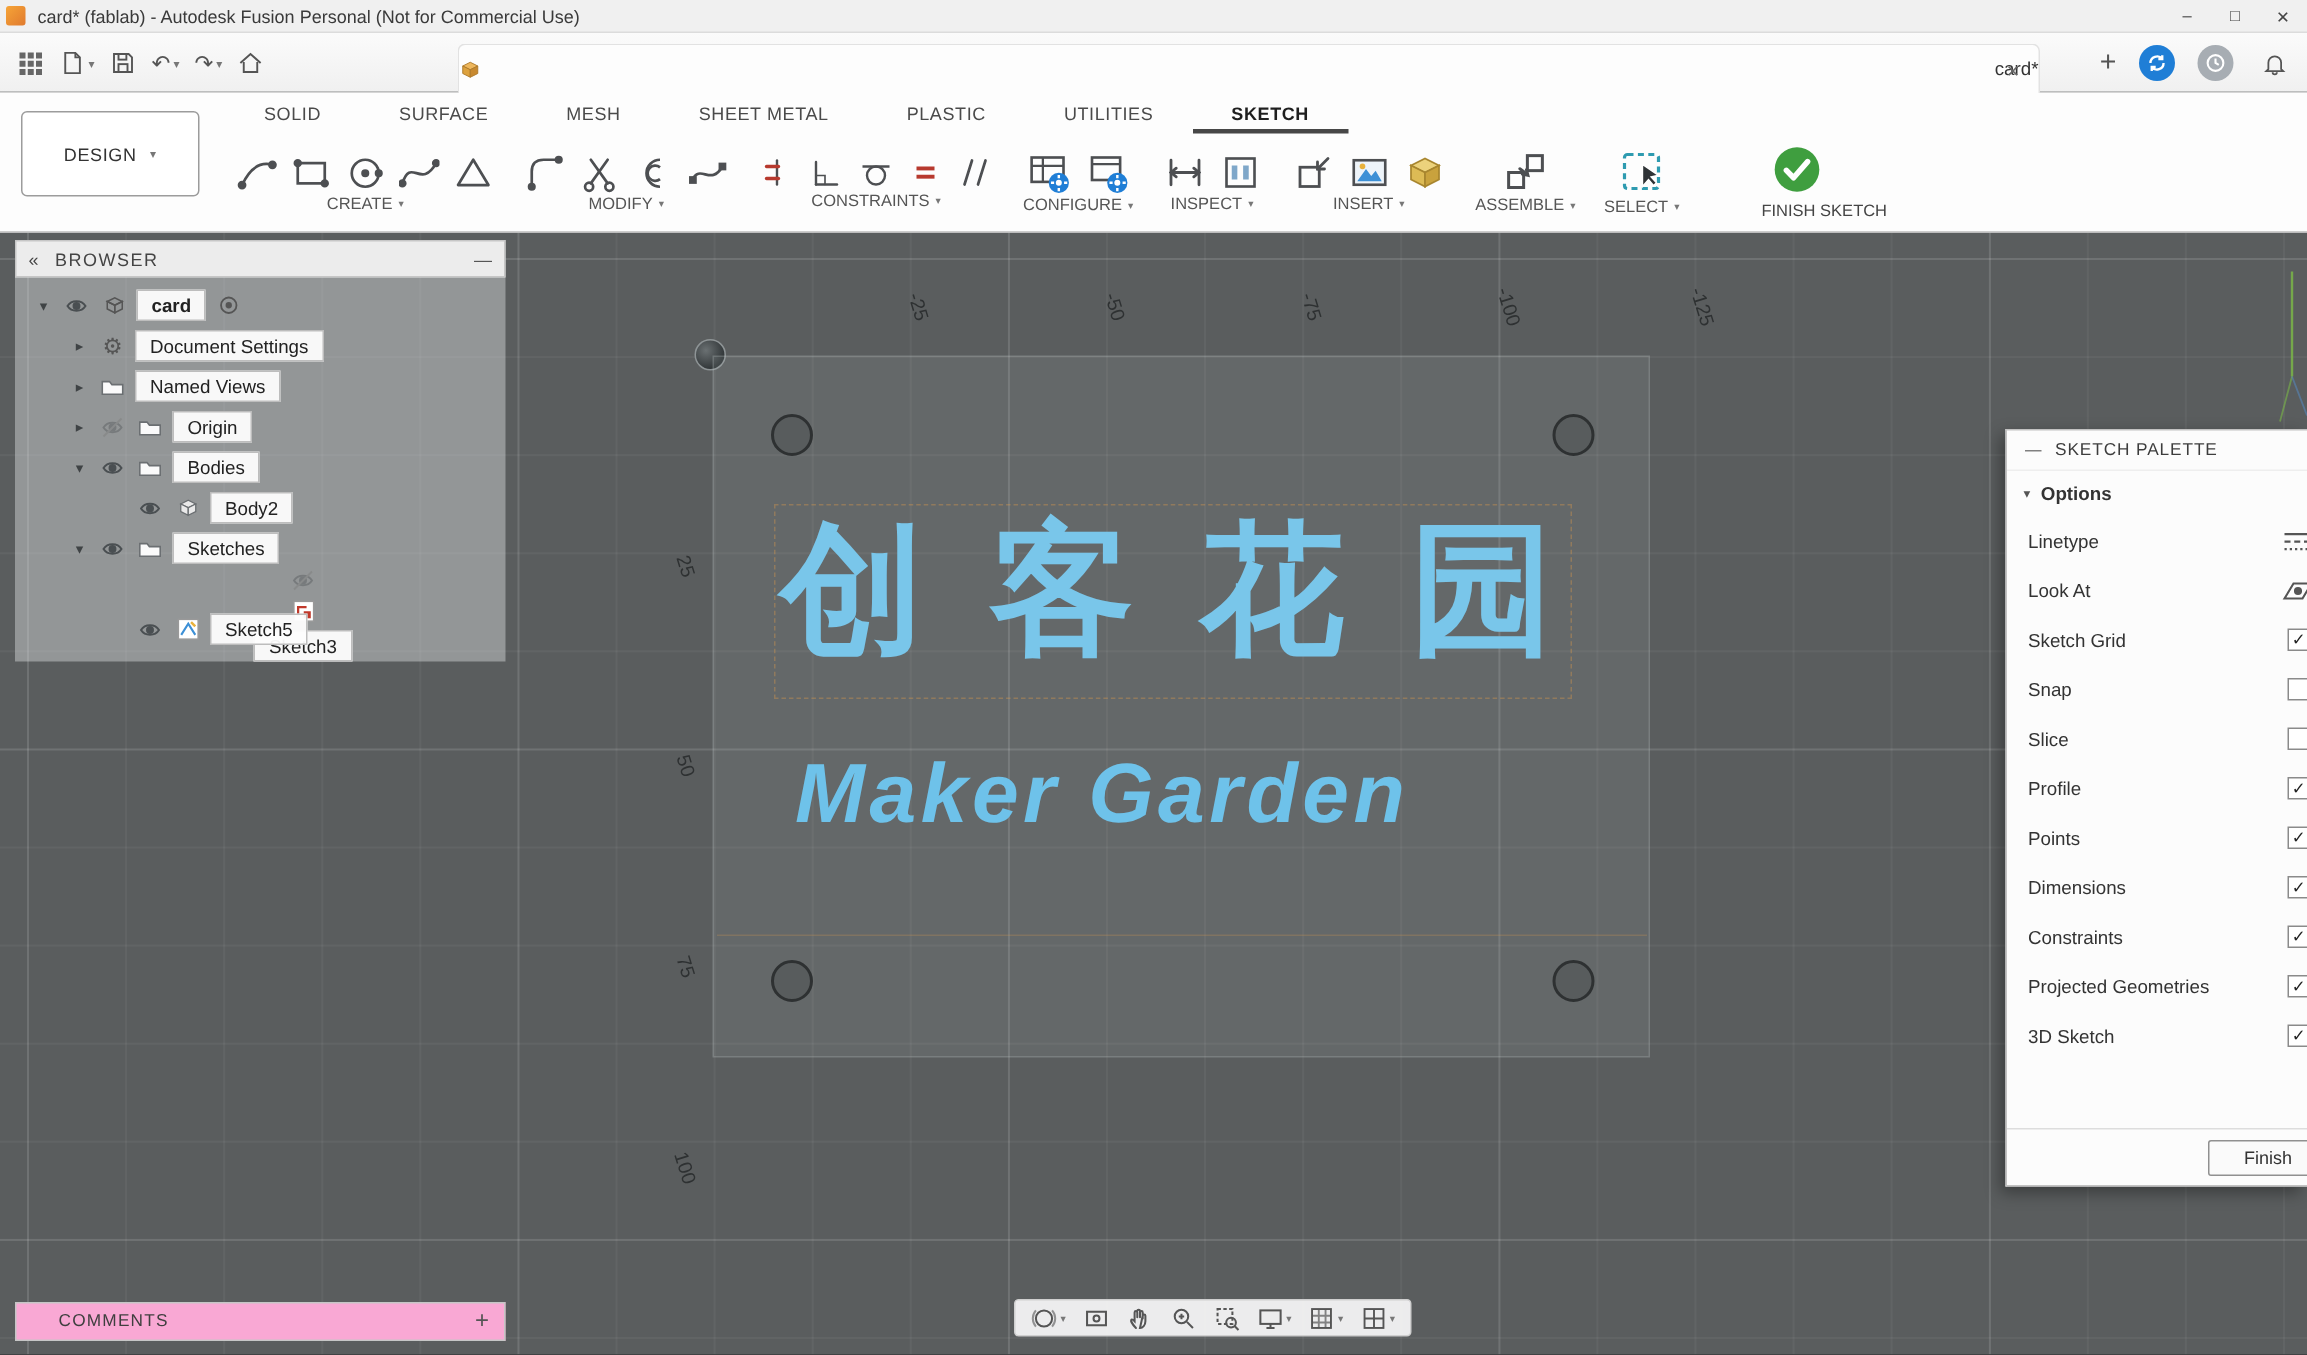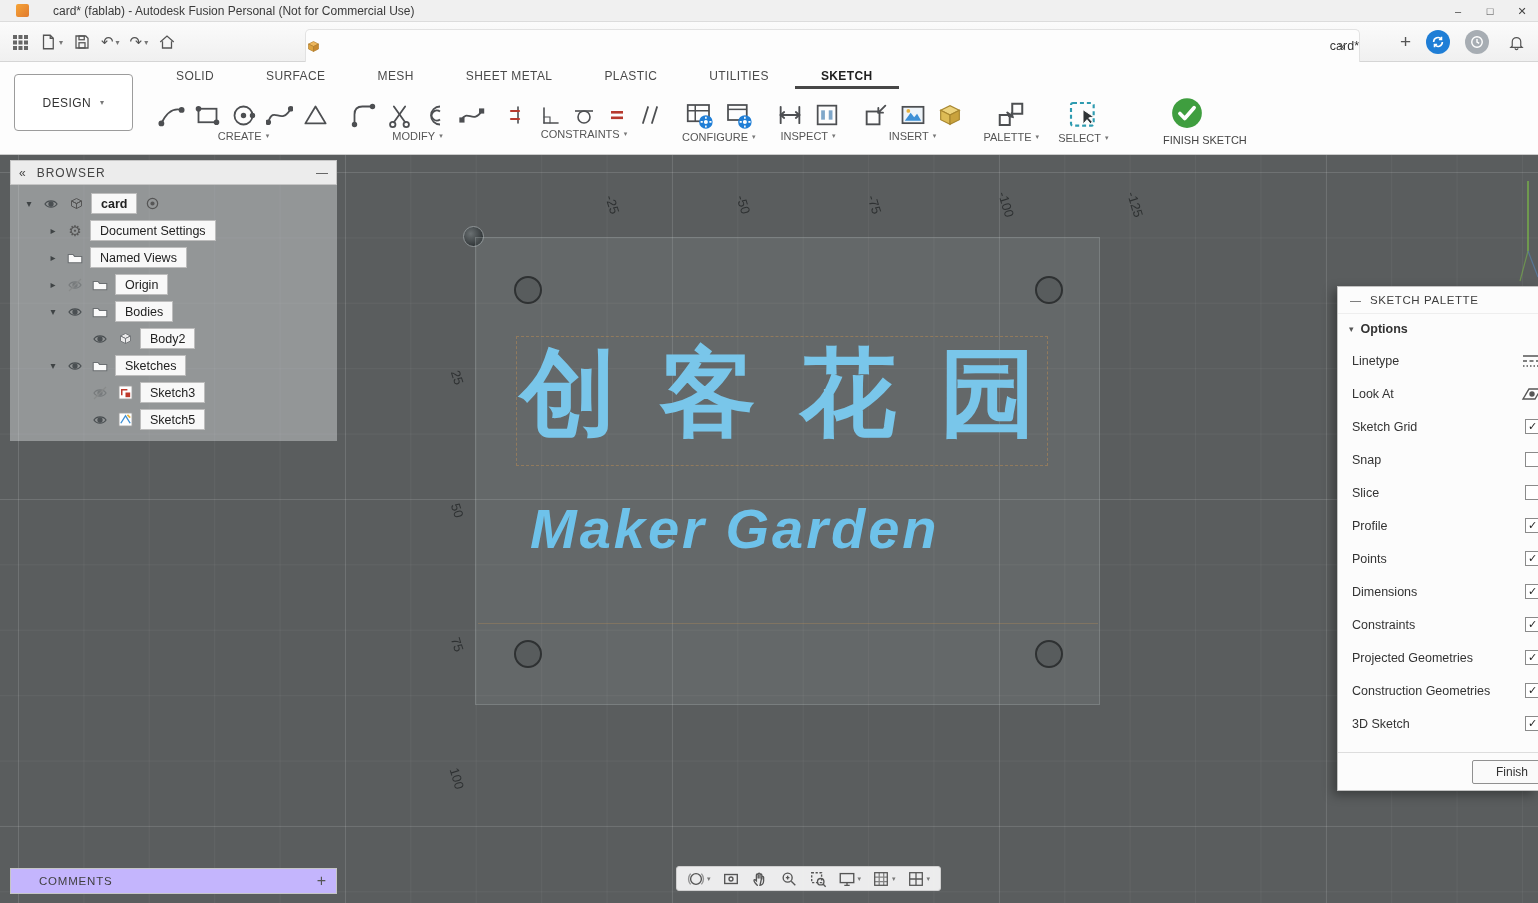--- a/index.html
+++ b/index.html
@@ -6,21 +6,21 @@
   html,body { background:#2b2b2b; }
   .app {
     position: relative; width: 1538px; height: 903px; overflow: hidden;
     font-family: "Liberation Sans", sans-serif; background:#5a5d5e;
     -webkit-font-smoothing: antialiased;
   }
   
   .titlebar {
     position:absolute; top:0; left:0; width:100%; height:22px;
     background:#f0f0f0; border-bottom:1px solid #dcdcdc;
-    display:flex; align-items:center; gap:24px; padding-left:16px;
+    display:flex; align-items:center; gap:8px; padding-left:4px;
     font-size:12px; color:#3a3a3a; z-index:40;
   }
   .app-logo { width:13px; height:13px; background:linear-gradient(135deg,#f6a437,#e07a2e); border-radius:2px; }
   .win-controls { position:absolute; right:0; top:0; height:22px; display:flex; }
   .win-btn { width:32px; height:22px; display:flex; align-items:center; justify-content:center; font-size:11px; color:#444; background:none; border:none; }
   
   .apptoolbar {
     position:absolute; top:22px; left:0; width:100%; height:40px;
     background:linear-gradient(#fbfbfb,#f0f0f0); border-bottom:1px solid #d5d5d5; z-index:39;
   }
@@ -101,21 +101,21 @@
   .chip { background:rgba(253,253,253,0.95); border:1px solid #bdbdbd; padding:2.5px 9px; color:#222; white-space:nowrap; }
   .chip.bold { font-weight:bold; }
   .eye-btn, .ticon { background:none; border:none; display:flex; align-items:center; justify-content:center; width:20px; }
   .slash { display:none; }
   .eye-off svg { opacity:.38; }
   .eye-off .slash { display:inline; opacity:1; }
   .gear-glyph { font-size:15px; color:#555; width:20px; text-align:center; }
   
   .comments {
     position:absolute; left:10px; top:868px; width:327px; height:26px; z-index:30;
-    background:#c4b5fd; border:1px solid #c6c6c6; display:flex; align-items:center;
+    background:#f9a8d4; border:1px solid #c6c6c6; display:flex; align-items:center;
     font-size:11.5px; color:#3f3f3f; letter-spacing:.8px; padding:0 10px 0 28px;
   }
   .comments .plus { margin-left:auto; border:none; background:none; font-size:16px; color:#555; }
   
   .viewnav {
     position:absolute; left:676px; top:866px; height:25px; z-index:30;
     background:rgba(242,242,242,0.96); border:1px solid #cfcfcf; border-radius:3px;
     display:flex; align-items:center; gap:11px; padding:0 10px;
   }
   .nav-item { display:flex; align-items:center; gap:2px; border:none; background:none; color:#555; }
@@ -468,21 +468,21 @@
           <button class="tool">
               <svg width="30" height="30" viewBox="0 0 24 24" fill="none" stroke="#4d4f52" stroke-width="1.6" stroke-linecap="round">
                 <rect x="3" y="12" width="8" height="8"></rect>
                 <rect x="13" y="3" width="8" height="8"></rect>
                 <path d="M9 10l4 3"></path>
                 <path d="M12.5 10.5l.8 3-3-.6"></path>
               </svg>
             </button>
         </div>
         <div class="rlabel">
-          <span>PALETTE</span>
+          <span>ASSEMBLE</span>
             <span class="nav-caret">▾</span>
         </div>
       </div>
       <div class="rsep"></div>
 
       <div class="rgroup">
         <div class="ricons">
           <button class="tool">
               <svg width="32" height="32" viewBox="0 0 24 24" fill="none">
                 <rect x="3" y="3" width="17" height="17" rx="1.5" stroke="#2e9bb0" stroke-width="1.6" stroke-dasharray="3 2.2"></rect>
@@ -658,21 +658,21 @@
             </svg>
         </button>
         <span class="ticon">
             <svg width="16" height="16" viewBox="0 0 20 16" fill="#fafafa" stroke="#6b6f72" stroke-width="1.3">
               <path d="M1.5 3.5h6l2 2.5h9v8h-17z"></path>
             </svg>
           </span>
         <span class="chip">Sketches</span>
       </div>
 
-      <div class="trow" style="padding-left:80px;">
+      <div class="trow" style="padding-left:57px;flex-direction:column;">
         <button class="eye-btn eye-off">
           <svg width="16" height="16" viewBox="0 0 16 16" fill="none" stroke="#4a4f52" stroke-width="1.3">
               <path d="M2 8c2.6-4.2 9.4-4.2 12 0-2.6 4.2-9.4 4.2-12 0z"></path>
               <circle cx="8" cy="8" r="2" fill="#4a4f52"></circle>
               <line class="slash" x1="2" y1="14" x2="14" y2="2" stroke="#777"></line>
             </svg>
         </button>
         <span class="ticon">
             <svg width="15" height="15" viewBox="0 0 16 16">
               <rect x="1" y="1" width="14" height="14" fill="#fff" stroke="#999" stroke-width="1"></rect>
@@ -817,24 +817,20 @@
     </div>
     <div class="pal-row">
       <span>Constraints</span>
       <span class="cbx checked"></span>
     </div>
     <div class="pal-row">
       <span>Projected Geometries</span>
       <span class="cbx checked"></span>
     </div>
     <div class="pal-row">
-      <span>Construction Geometries</span>
-      <span class="cbx checked"></span>
-    </div>
-    <div class="pal-row">
       <span>3D Sketch</span>
       <span class="cbx checked"></span>
     </div>
 
     <div class="pal-foot">
       <button class="finish-btn">Finish</button>
     </div>
   </div>
 
 </div>

